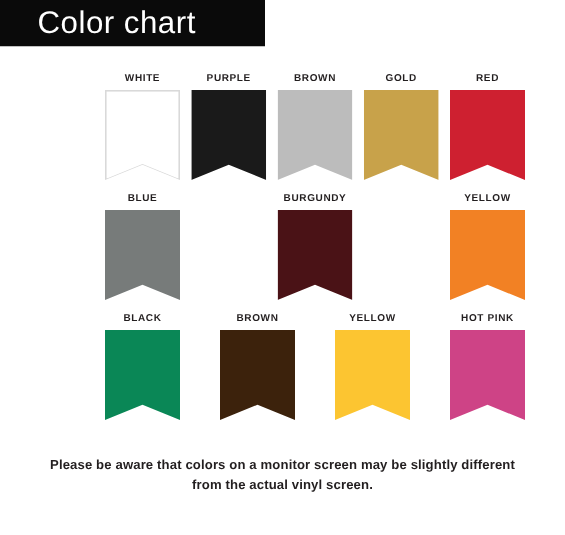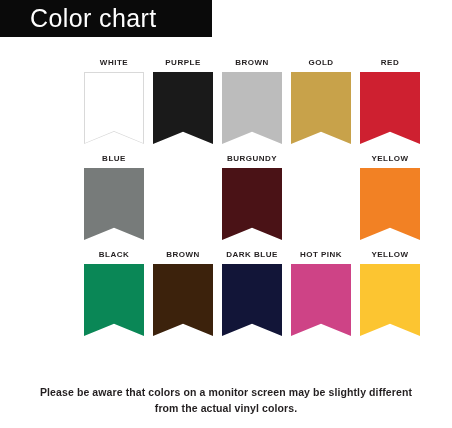--- a/index.html
+++ b/index.html
@@ -84,21 +84,21 @@
     height: 70px;
     background: #ffffff;
     -webkit-clip-path: polygon(0% 0%, 100% 0%, 100% 100%, 50% 83%, 0% 100%);
     clip-path: polygon(0% 0%, 100% 0%, 100% 100%, 50% 83%, 0% 100%);
   }
 
   
   #footer-note {
     position: absolute;
     left: 0;
-    top: 384px;
+    top: 364px;
     width: 452px;
     text-align: center;
     font-size: 10.5px;
     font-weight: 700;
     color: #231f20;
     line-height: 16px;
     letter-spacing: 0.1px;
   }
   #footer-note div { white-space: nowrap; }
 </style>
@@ -149,30 +149,26 @@
     <div class="swatch-row">
       <div class="swatch-cell">
         <div class="swatch-label">BLACK</div>
         <div class="swatch-flag" style="background: rgb(10, 135, 86);"></div>
       </div>
       <div class="swatch-cell">
         <div class="swatch-label">BROWN</div>
         <div class="swatch-flag" style="background: rgb(60, 34, 12);"></div>
       </div>
       <div class="swatch-cell">
-        <div class="swatch-label">DARK BLUE</div>
-        <div class="swatch-flag" style="background: rgb(18, 21, 56);"></div>
+        <div class="swatch-label">YELLOW</div>
+        <div class="swatch-flag" style="background: rgb(252, 197, 49);"></div>
       </div>
       <div class="swatch-cell">
         <div class="swatch-label">HOT PINK</div>
         <div class="swatch-flag" style="background: rgb(206, 67, 134);"></div>
-      </div>
-      <div class="swatch-cell">
-        <div class="swatch-label">YELLOW</div>
-        <div class="swatch-flag" style="background: rgb(252, 197, 49);"></div>
       </div>
     </div>
   </div>
 
 <div id="footer-note">
   <div>Please be aware that colors on a monitor screen may be slightly different</div>
-  <div>from the actual vinyl colors.</div>
+  <div>from the actual vinyl screen.</div>
 </div>
 
 </body></html>

